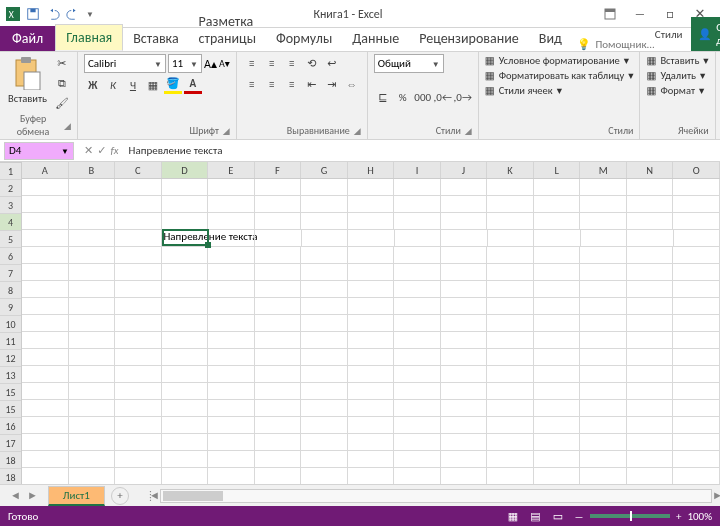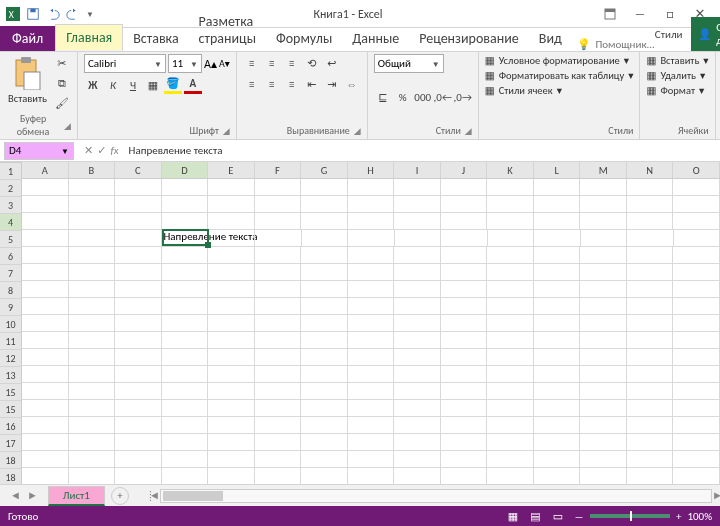--- a/index.html
+++ b/index.html
@@ -45,21 +45,21 @@
 .col-hdr { width: 47px; border-right: 1px solid #d4d4d4; font-size: 10.5px; color: #444; display: flex; align-items: center; justify-content: center; }
 .col-hdr.sel { background: #d3e5c8; }
 .cells { position: relative; }
 .row { display: flex; height: 17px; }
 .cell { width: 47px; height: 17px; border-right: 1px solid #d9d9d9; border-bottom: 1px solid #d9d9d9; font-size: 11px; padding: 0 2px; overflow: visible; white-space: nowrap; }
 .active-cell { position: absolute; border: 2px solid #217346; pointer-events: none; }
 .active-cell::after { content: ""; position: absolute; right: -4px; bottom: -4px; width: 6px; height: 6px; background: #217346; }
 .spell-err { border-bottom: 1.5px wavy red; }
 .sheet-tabs { height: 22px; border-top: 1px solid #d4d4d4; display: flex; align-items: center; background: #f1f1f1; font-size: 11px; }
 .nav-arrows { display: flex; gap: 6px; padding: 0 10px; color: #888; }
-.sheet-tab { background: #f9a8d4; border: 1px solid #ccc; border-bottom: 2px solid #217346; padding: 2px 14px; color: #217346; }
+.sheet-tab { background: #fdba74; border: 1px solid #ccc; border-bottom: 2px solid #217346; padding: 2px 14px; color: #217346; }
 .add-sheet { margin-left: 6px; width: 18px; height: 18px; border: 1px solid #ccc; border-radius: 9px; display: flex; align-items: center; justify-content: center; color: #666; }
 .hscroll { flex: 1; margin: 0 8px; height: 14px; border: 1px solid #ccc; background: #f8f8f8; position: relative; }
 .hscroll-thumb { position: absolute; left: 2px; top: 1px; width: 60px; height: 10px; background: #cdcdcd; }
 .statusbar { height: 20px; background: #701a75; color: #fff; display: flex; align-items: center; font-size: 11px; padding: 0 8px; }
 .status-right { margin-left: auto; display: flex; align-items: center; gap: 6px; }
 .view-btns span { width: 20px; display: inline-flex; justify-content: center; }
 .zoom-slider { width: 80px; height: 4px; background: #4a9070; position: relative; }
 .zoom-slider::before { content: ""; position: absolute; left: 50%; top: -3px; width: 2px; height: 10px; background: #fff; }
 .corner { width: 22px; height: 17px; background: #e6e6e6; border-right: 1px solid #ccc; border-bottom: 1px solid #ccc; }
 svg { display: block; }

